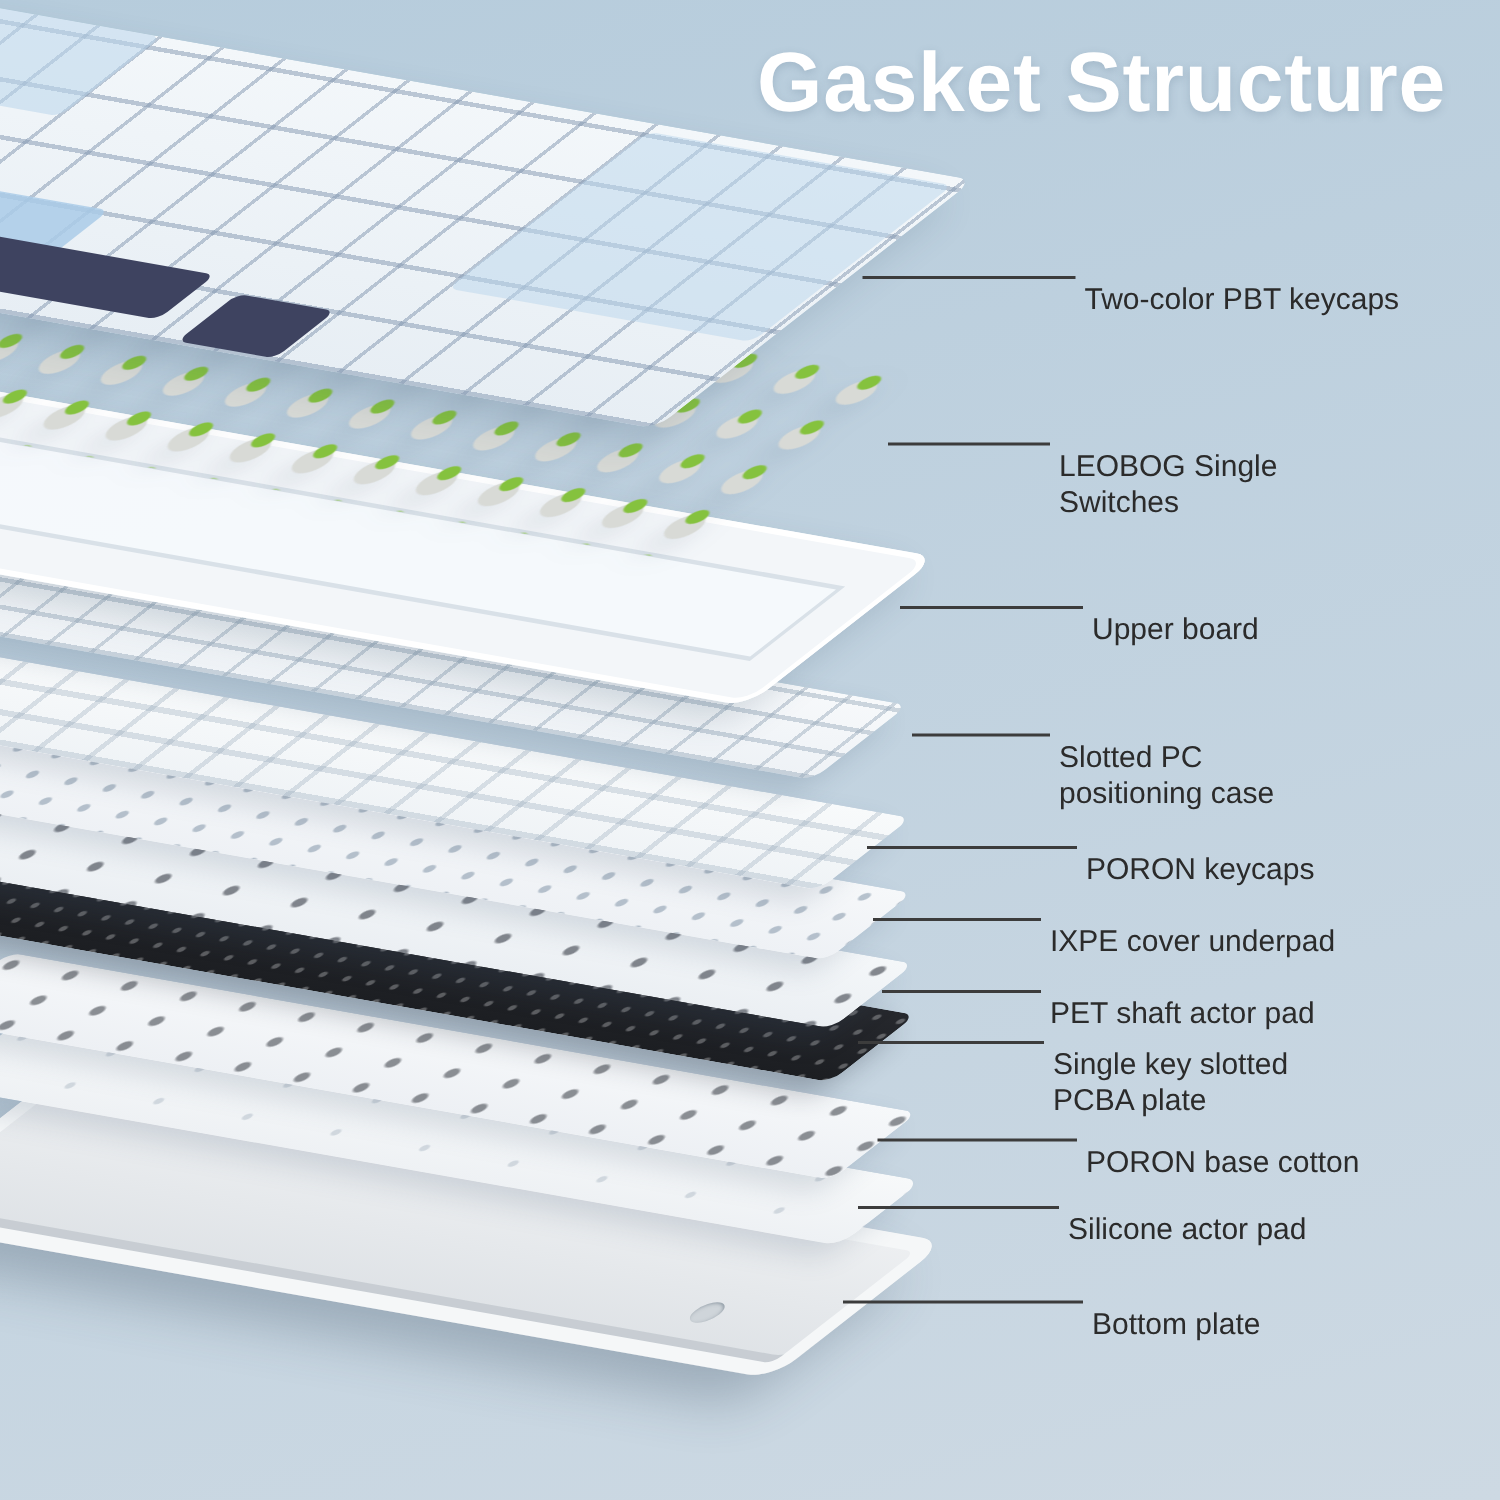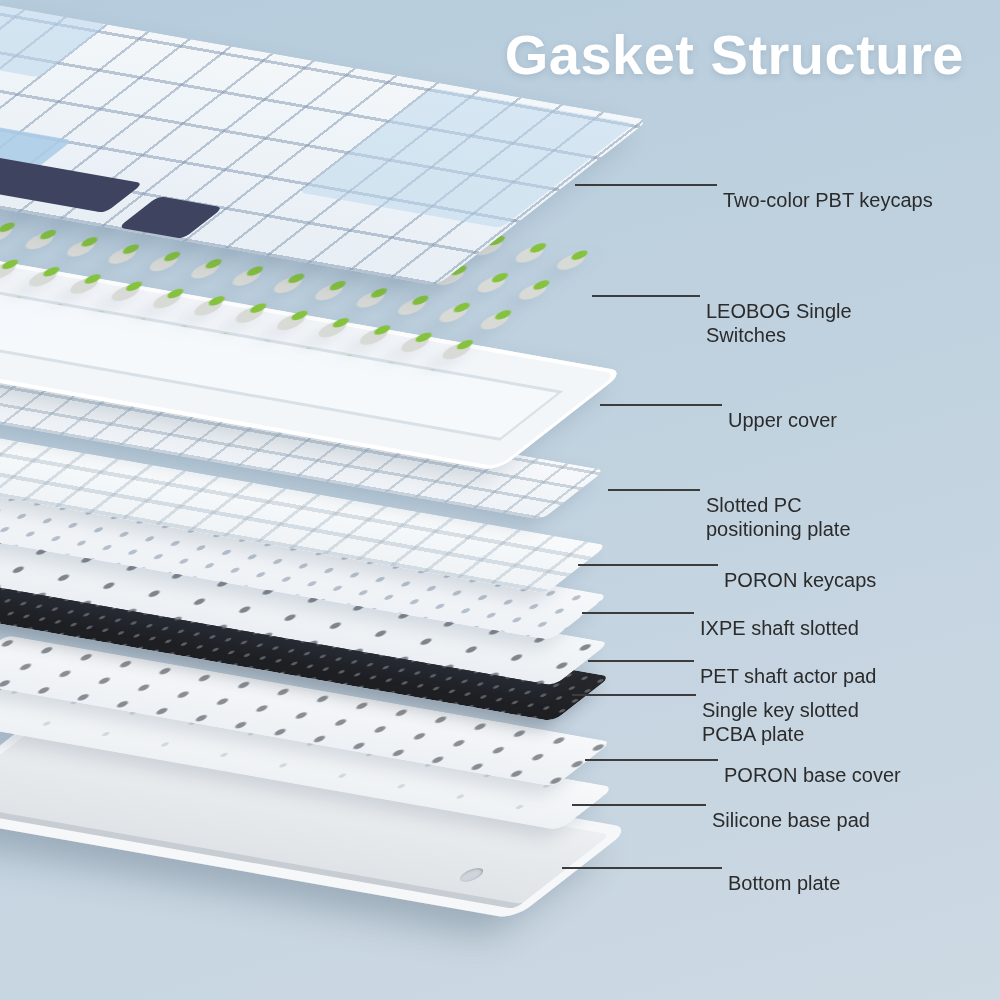--- a/index.html
+++ b/index.html
@@ -148,56 +148,56 @@
       <div class="c-text" style="--ty:171px;--tx:723px;--tw:250px">Two-color PBT keycaps</div>
     </div>
 
     <div>
       <div class="c-line" style="--ly:295px;--lx:592px;--lw:108px"></div>
       <div class="c-text" style="--ty:282px;--tx:706px;--tw:170px">LEOBOG Single Switches</div>
     </div>
 
     <div>
       <div class="c-line" style="--ly:404px;--lx:600px;--lw:122px"></div>
-      <div class="c-text" style="--ty:391px;--tx:728px;--tw:250px">Upper cover</div>
+      <div class="c-text" style="--ty:391px;--tx:728px;--tw:250px">Upper board</div>
     </div>
 
     <div>
       <div class="c-line" style="--ly:489px;--lx:608px;--lw:92px"></div>
-      <div class="c-text" style="--ty:476px;--tx:706px;--tw:175px">Slotted PC positioning plate</div>
+      <div class="c-text" style="--ty:476px;--tx:706px;--tw:175px">Slotted PC positioning case</div>
     </div>
 
     <div>
       <div class="c-line" style="--ly:564px;--lx:578px;--lw:140px"></div>
       <div class="c-text" style="--ty:551px;--tx:724px;--tw:260px">PORON keycaps</div>
     </div>
 
     <div>
       <div class="c-line" style="--ly:612px;--lx:582px;--lw:112px"></div>
-      <div class="c-text" style="--ty:599px;--tx:700px;--tw:260px">IXPE shaft slotted</div>
+      <div class="c-text" style="--ty:599px;--tx:700px;--tw:260px">IXPE cover underpad</div>
     </div>
 
     <div>
       <div class="c-line" style="--ly:660px;--lx:588px;--lw:106px"></div>
       <div class="c-text" style="--ty:647px;--tx:700px;--tw:260px">PET shaft actor pad</div>
     </div>
 
     <div>
       <div class="c-line" style="--ly:694px;--lx:572px;--lw:124px"></div>
       <div class="c-text" style="--ty:681px;--tx:702px;--tw:190px">Single key slotted PCBA plate</div>
     </div>
 
     <div>
       <div class="c-line" style="--ly:759px;--lx:585px;--lw:133px"></div>
-      <div class="c-text" style="--ty:746px;--tx:724px;--tw:260px">PORON base cover</div>
+      <div class="c-text" style="--ty:746px;--tx:724px;--tw:260px">PORON base cotton</div>
     </div>
 
     <div>
       <div class="c-line" style="--ly:804px;--lx:572px;--lw:134px"></div>
-      <div class="c-text" style="--ty:791px;--tx:712px;--tw:260px">Silicone base pad</div>
+      <div class="c-text" style="--ty:791px;--tx:712px;--tw:260px">Silicone actor pad</div>
     </div>
 
     <div>
       <div class="c-line" style="--ly:867px;--lx:562px;--lw:160px"></div>
       <div class="c-text" style="--ty:854px;--tx:728px;--tw:260px">Bottom plate</div>
     </div>
 
   </div>
 </div>
 

